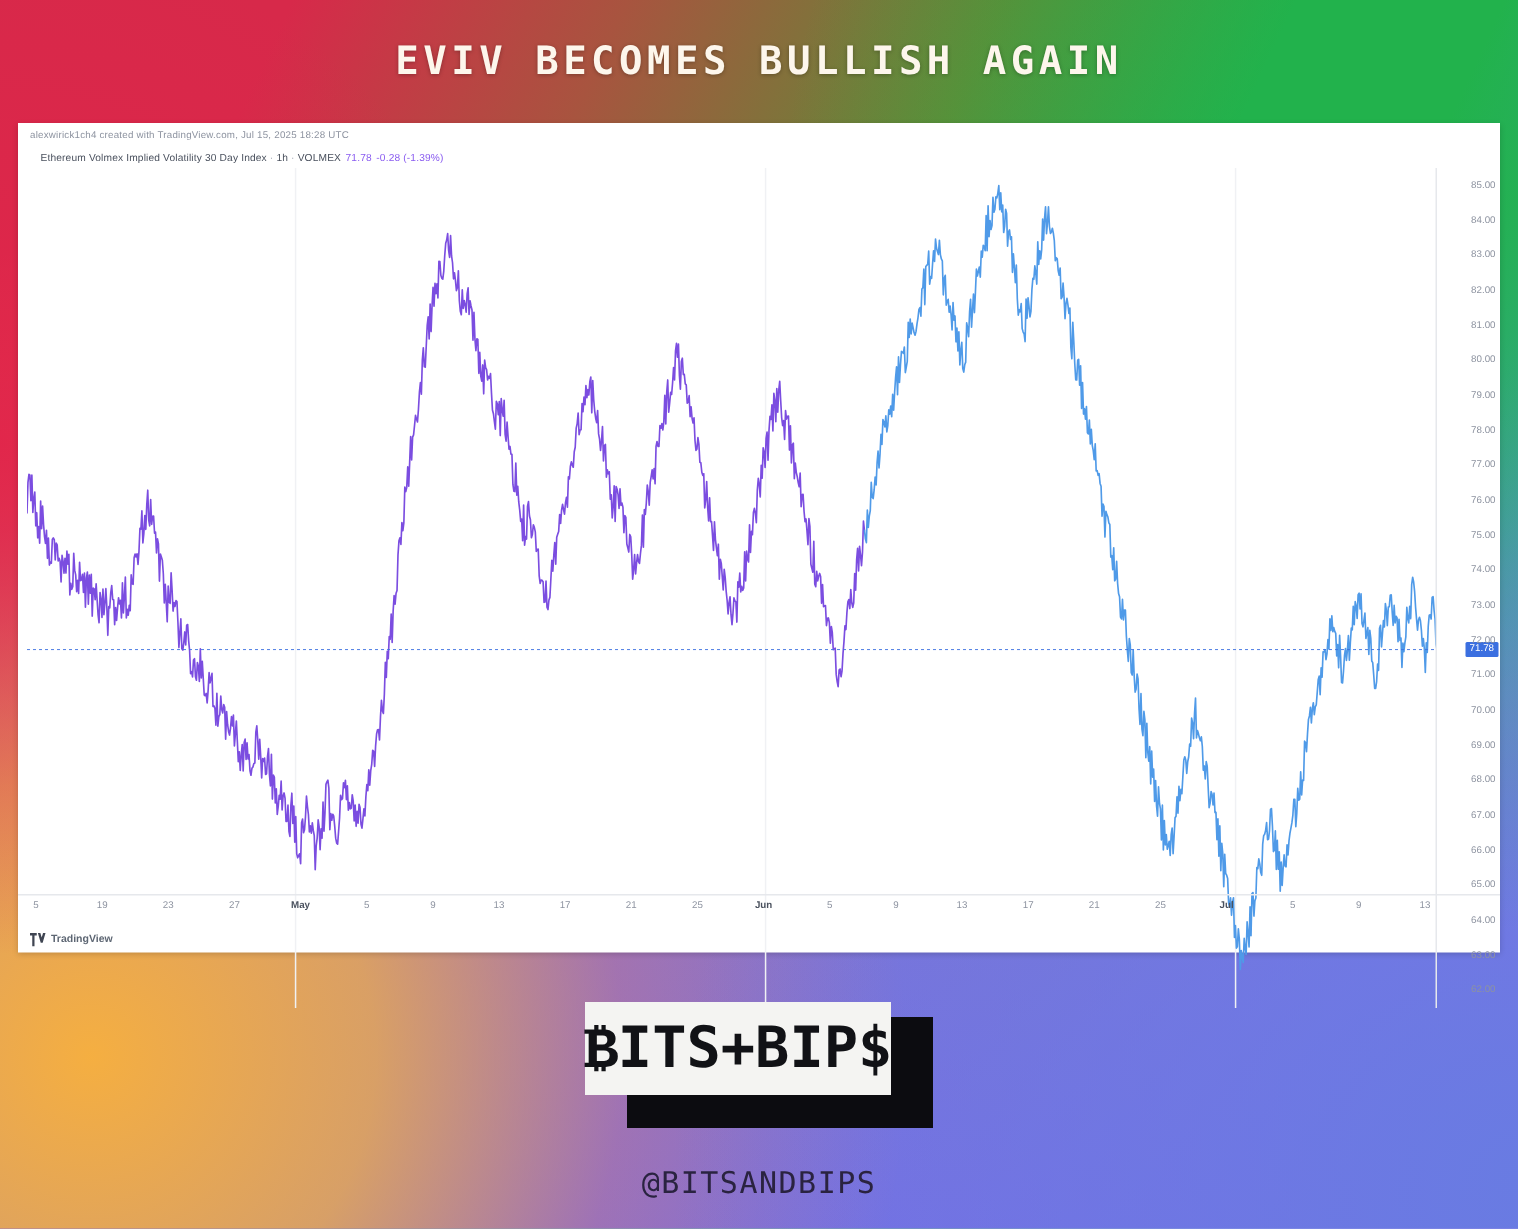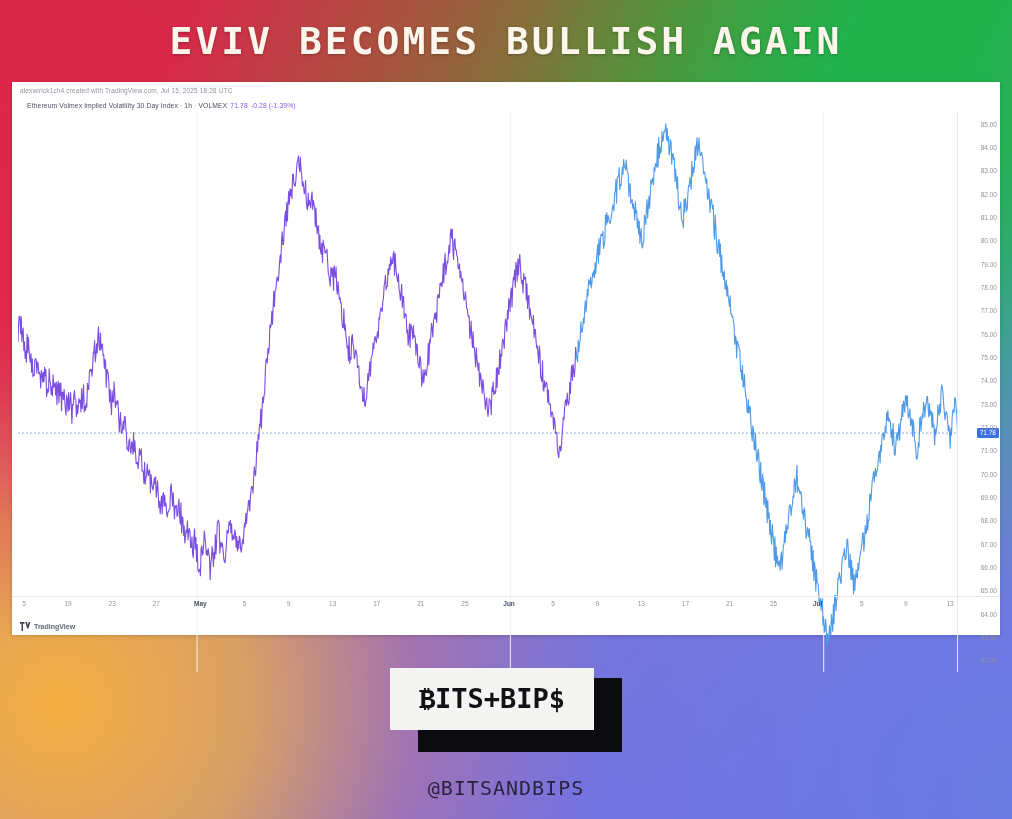--- a/index.html
+++ b/index.html
@@ -31,21 +31,21 @@
   .g6{background:radial-gradient(circle at 100% 16%,
         rgba(34,178,76,0.85) 0%, rgba(34,178,76,0.35) 20%,
         rgba(34,178,76,0) 40%);}
 
   
   #headline{
     position:absolute;top:0;left:0;right:0;height:82px;z-index:5;
     display:flex;align-items:center;justify-content:center;
     color:#fdf6ec;
     font-family:"DejaVu Sans Mono","Liberation Mono",monospace;
-    font-weight:bold;font-size:38px;letter-spacing:3px;
+    font-weight:bold;font-size:26px;letter-spacing:3px;
     text-shadow:0 1px 3px rgba(0,0,0,0.28);
     white-space:nowrap;
   }
 
   
   #card{
     position:absolute;left:12px;top:82px;width:988px;height:553px;
     background:#ffffff;z-index:4;
     box-shadow:0 1px 4px rgba(0,0,0,0.18);
   }
@@ -110,21 +110,21 @@
     position:absolute;left:28px;top:10px;width:204px;height:74px;
     background:#0c0c10;
   }
   #logoplate{
     position:absolute;left:0px;top:0px;width:204px;height:62px;
     background:#f4f4f2;
     display:flex;align-items:center;justify-content:center;
   }
   #logotext{
     font-family:"DejaVu Sans Mono","Liberation Mono",monospace;
-    font-weight:bold;font-size:27px;color:#111216;letter-spacing:0px;
+    font-weight:bold;font-size:38px;color:#111216;letter-spacing:0px;
     white-space:nowrap;
   }
   #handle{
     position:absolute;left:0;right:0;top:776px;z-index:5;
     text-align:center;color:#2a2340;
     font-family:"DejaVu Sans Mono","Liberation Mono",monospace;
     font-size:20px;letter-spacing:1px;
   }
 </style>
 </head>

